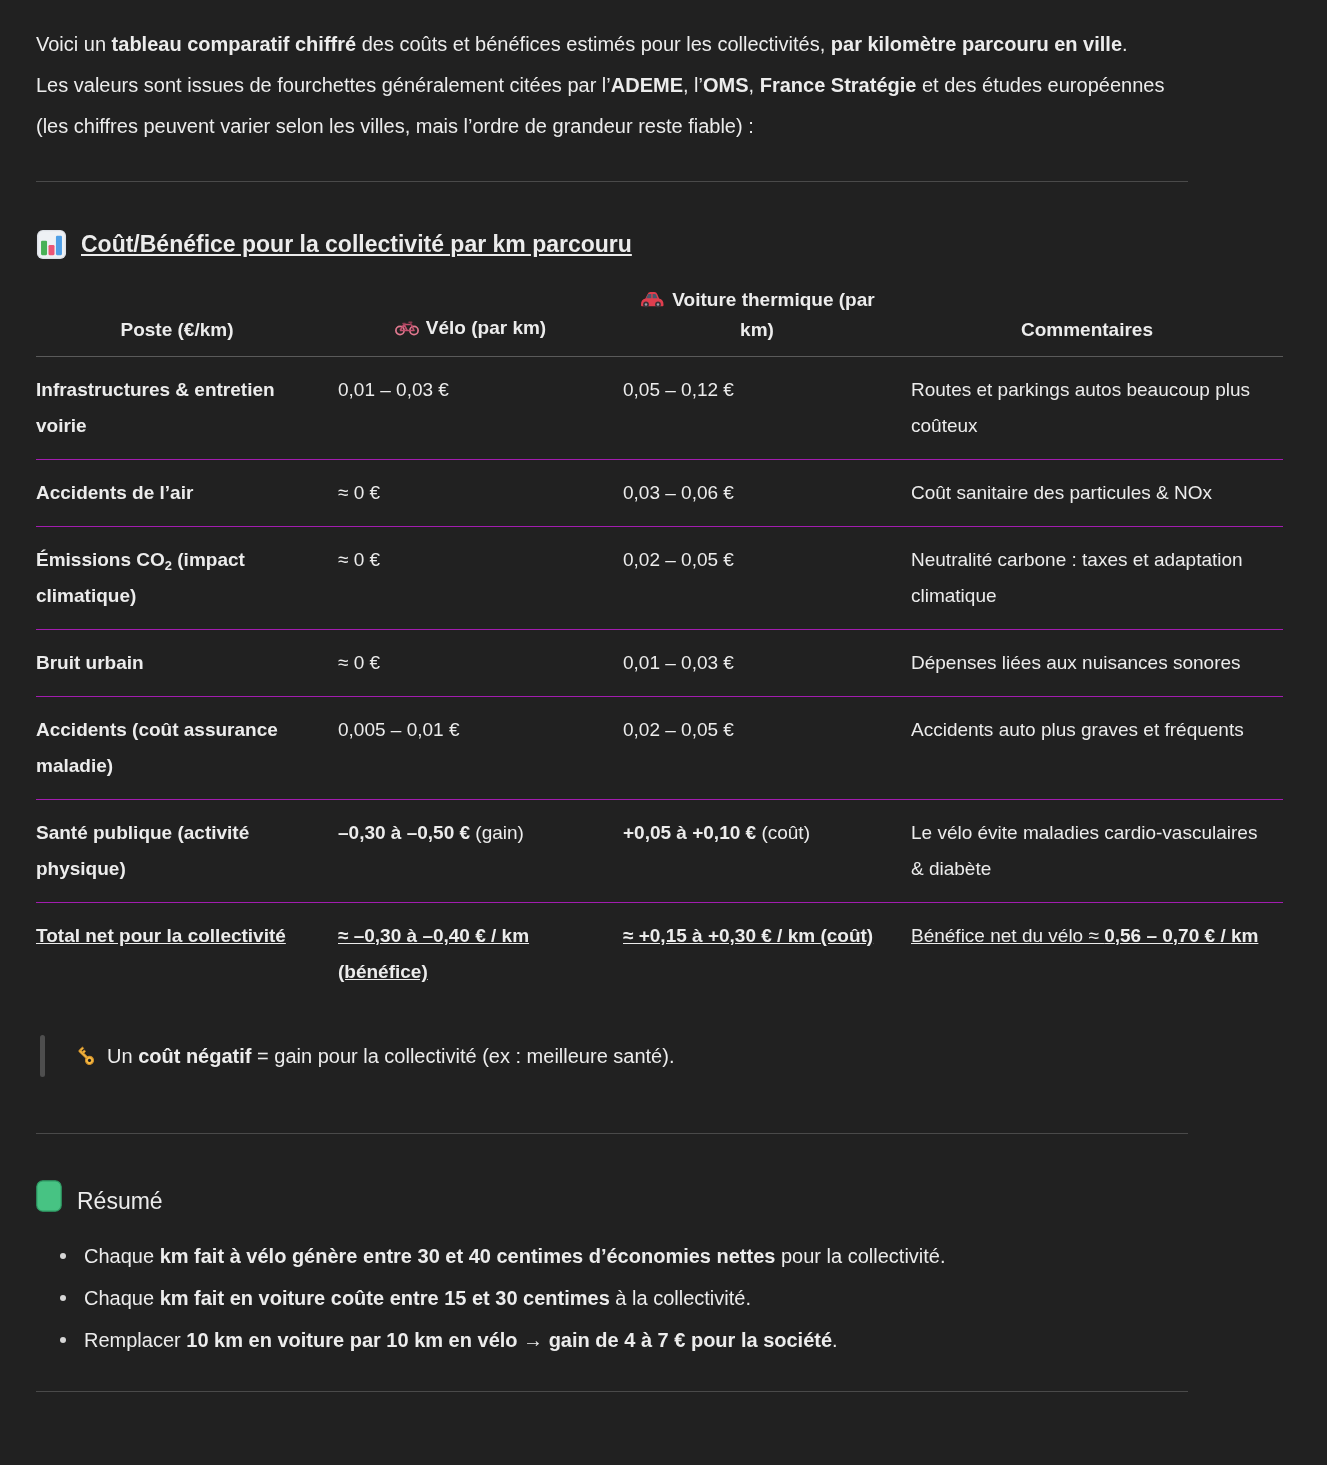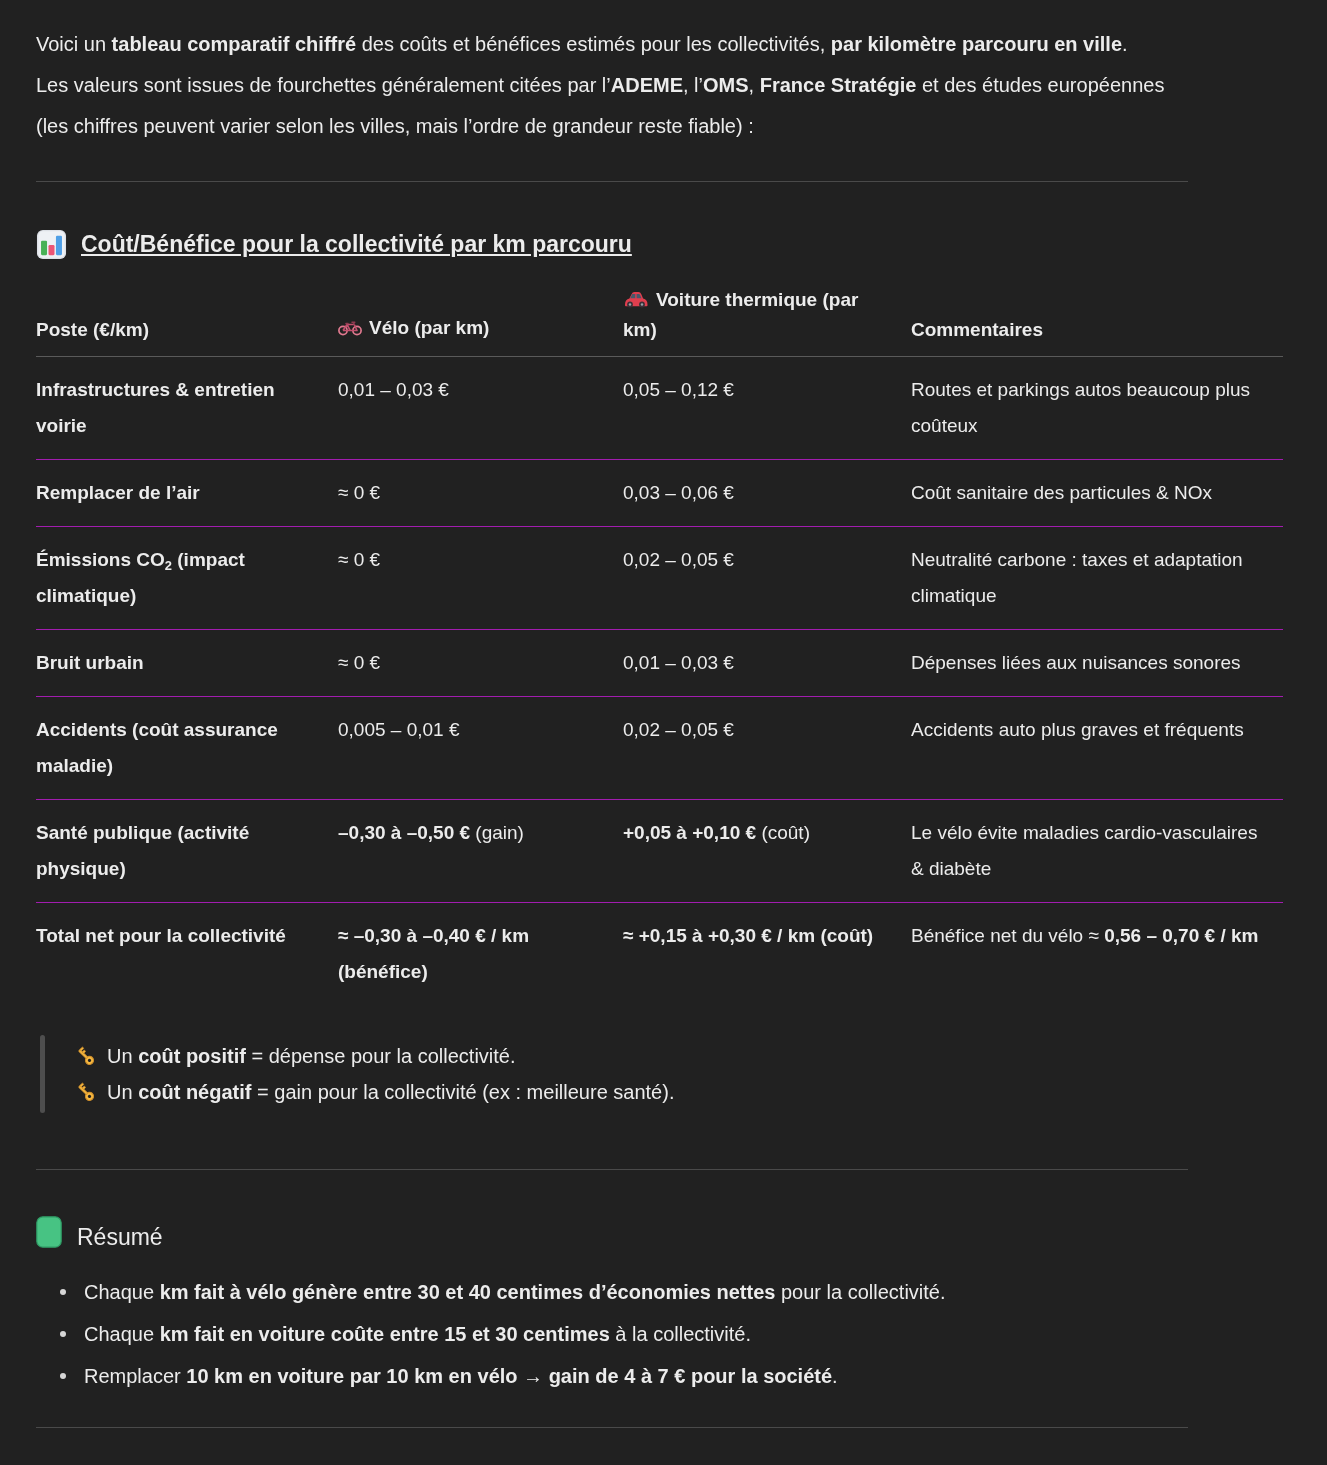--- a/index.html
+++ b/index.html
@@ -30,27 +30,27 @@
   }
   .section-heading .emoji { flex:0 0 auto; display:inline-flex; }
 
   
   table.cost-table {
     border-collapse:collapse; table-layout:fixed;
     width:1247px; margin-top:20px;
     font-size:19px;
   }
   .cost-table th {
-    text-align:left; vertical-align:bottom;
+    text-align:center; vertical-align:bottom;
     font-weight:700; line-height:28px;
     padding:6px 20px 12px 0;
   }
   .cost-table thead tr { border-bottom:1px solid #5a5a5a; }
   .cost-table tbody tr { border-bottom:1px solid #a21caf; }
-  .cost-table tbody tr:last-child { border-bottom:none; }
+  .cost-table tbody tr:last-child { border-bottom:none;text-decoration:underline; }
   .cost-table td {
     vertical-align:top; line-height:36px;
     padding:15px 20px 15px 0;
   }
   .cost-table td.c-poste { font-weight:700; }
   .th-icon { display:inline-block; vertical-align:-2px; margin-right:7px; }
 
   
   .quote {
     position:relative;
@@ -151,21 +151,21 @@
       </tr>
     </thead>
     <tbody>
         <tr>
           <td class="c-poste"><span>Infrastructures &amp; entretien voirie</span></td>
           <td class="c-velo"><span>0,01 – 0,03 €</span></td>
           <td class="c-voiture"><span>0,05 – 0,12 €</span></td>
           <td class="c-commentaires"><span>Routes et parkings autos beaucoup plus coûteux</span></td>
         </tr>
         <tr>
-          <td class="c-poste"><span>Remplacer de l’air</span></td>
+          <td class="c-poste"><span>Accidents de l’air</span></td>
           <td class="c-velo"><span>≈ 0 €</span></td>
           <td class="c-voiture"><span>0,03 – 0,06 €</span></td>
           <td class="c-commentaires"><span>Coût sanitaire des particules &amp; NOx</span></td>
         </tr>
         <tr>
           <td class="c-poste"><span>Émissions CO</span><sub>2</sub><span> (impact climatique)</span></td>
           <td class="c-velo"><span>≈ 0 €</span></td>
           <td class="c-voiture"><span>0,02 – 0,05 €</span></td>
           <td class="c-commentaires"><span>Neutralité carbone : taxes et adaptation climatique</span></td>
         </tr>
@@ -190,34 +190,20 @@
         <tr>
           <td class="c-poste"><span>Total net pour la collectivité</span></td>
           <td class="c-velo"><strong>≈ –0,30 à –0,40 € / km (bénéfice)</strong></td>
           <td class="c-voiture"><strong>≈ +0,15 à +0,30 € / km (coût)</strong></td>
           <td class="c-commentaires"><span>Bénéfice net du vélo ≈ </span><strong>0,56 – 0,70 € / km</strong></td>
         </tr>
       </tbody>
   </table>
 
   <div class="quote">
-    <div class="quote-line">
-      <span class="emoji">
-        <svg width="23" height="23" viewBox="0 0 24 24" aria-hidden="true">
-          <g transform="rotate(-136 12 12)">
-            <circle cx="6.2" cy="12" r="4.2" fill="#f4b63f" stroke="#cf8e2a" stroke-width="1.1"></circle>
-            <circle cx="6.2" cy="12" r="1.7" fill="#co" style="fill:#212121"></circle>
-            <rect x="9.8" y="10.9" width="11.5" height="2.4" rx="1" fill="#f4b63f" stroke="#cf8e2a" stroke-width="0.8"></rect>
-            <rect x="15.6" y="12.8" width="2.1" height="3.2" rx="0.8" fill="#f4b63f" stroke="#cf8e2a" stroke-width="0.8"></rect>
-            <rect x="19.2" y="12.8" width="2.1" height="4.2" rx="0.8" fill="#f4b63f" stroke="#cf8e2a" stroke-width="0.8"></rect>
-          </g>
-        </svg>
-      </span>
-      <span><span>Un </span><strong>coût positif</strong><span> = dépense pour la collectivité.</span></span>
-    </div>
     <div class="quote-line">
       <span class="emoji">
         <svg width="23" height="23" viewBox="0 0 24 24" aria-hidden="true">
           <g transform="rotate(-136 12 12)">
             <circle cx="6.2" cy="12" r="4.2" fill="#f4b63f" stroke="#cf8e2a" stroke-width="1.1"></circle>
             <circle cx="6.2" cy="12" r="1.7" style="fill:#212121"></circle>
             <rect x="9.8" y="10.9" width="11.5" height="2.4" rx="1" fill="#f4b63f" stroke="#cf8e2a" stroke-width="0.8"></rect>
             <rect x="15.6" y="12.8" width="2.1" height="3.2" rx="0.8" fill="#f4b63f" stroke="#cf8e2a" stroke-width="0.8"></rect>
             <rect x="19.2" y="12.8" width="2.1" height="4.2" rx="0.8" fill="#f4b63f" stroke="#cf8e2a" stroke-width="0.8"></rect>
           </g>

